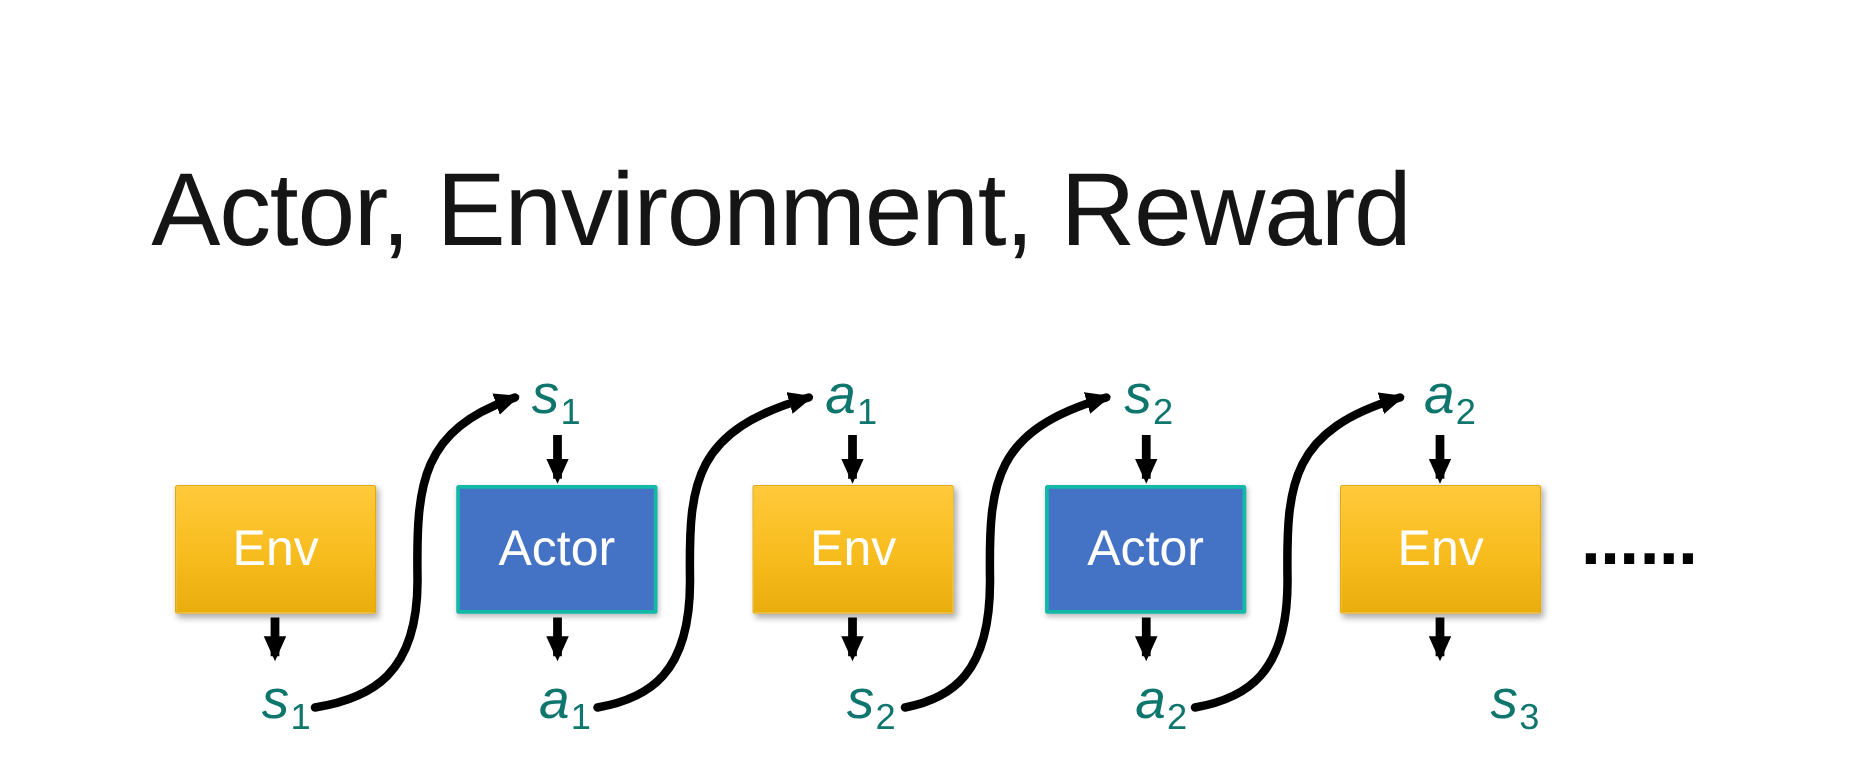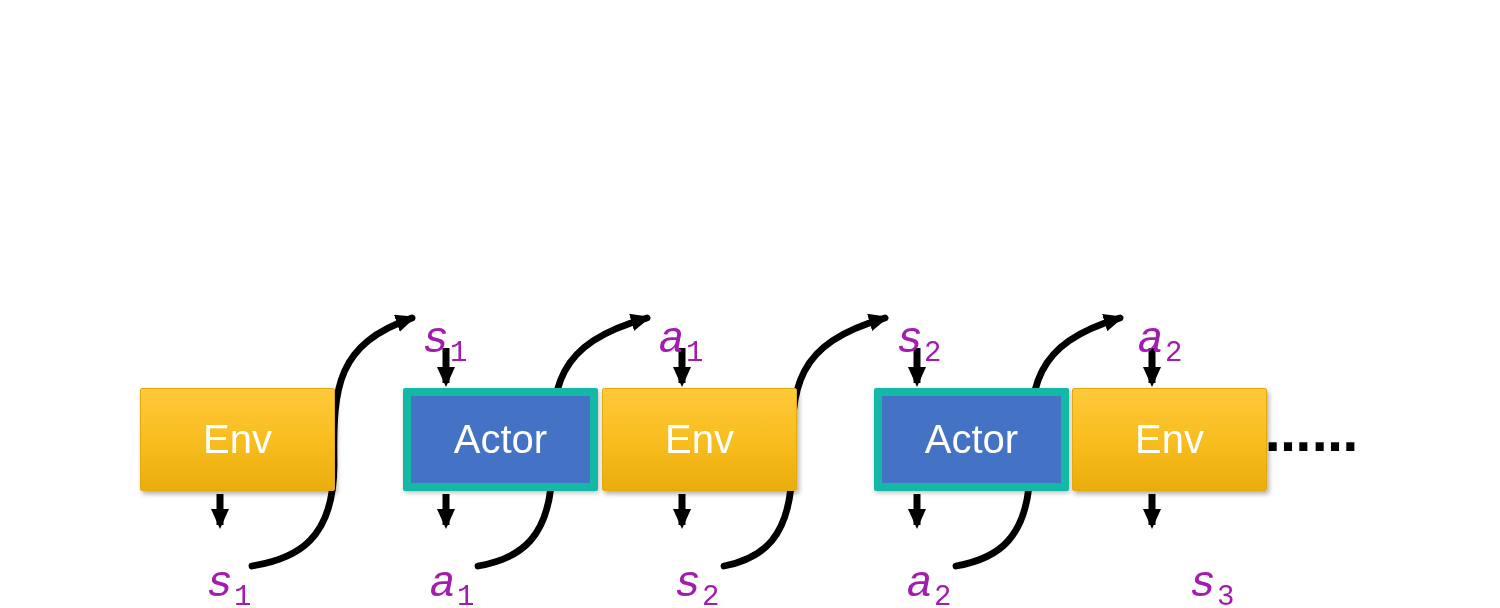--- a/index.html
+++ b/index.html
@@ -10,56 +10,56 @@
   }
   .title {
     position:absolute; left:121px; top:118px; margin:0;
     font-size:83px; font-weight:300; line-height:1.2;
     letter-spacing:-1px; color:#151515; white-space:nowrap;
   }
   .arrows { position:absolute; left:0; top:0; width:1500px; height:608px; }
   .shaft { stroke:#000000; stroke-width:7; fill:none; }
   .curve { stroke:#000000; stroke-width:6.8; fill:none; stroke-linecap:round; }
   .box {
-    position:absolute; top:388px; width:195px; height:103px;
+    position:absolute; top:388px; width:161px; height:103px;
     display:flex; align-items:center; justify-content:center;
     font-size:40px; color:#ffffff; border-radius:2px; box-sizing:border-box;
   }
   .box.env {
     background:linear-gradient(180deg, #FFC93A 0%, #F7BC1D 55%, #E9AE0C 100%);
     border:1px solid #E3A90D;
     box-shadow:2px 3px 5px rgba(0,0,0,0.32);
   }
   .box.actor {
     background:#4472C4;
-    border:8px solid #14b8a6;
+    border:3px solid #14b8a6;
     box-shadow:1px 2px 4px rgba(0,0,0,0.25);
-    margin-left:38px;
   }
   .mlabel {
     position:absolute; transform:translateX(-50%);
-    font-family:Liberation Mono, monospace; font-style:italic;
-    font-size:44px; line-height:1; color:#a21caf; white-space:nowrap;margin-top:24px;
+    font-family:Liberation Sans, sans-serif; font-style:italic;
+    font-size:44px; line-height:1; color:#0f766e; white-space:nowrap;
   }
   .mlabel .msub {
     font-style:normal; font-size:29px; vertical-align:-9px; margin-left:1px;
   }
   .mlabel.toprow { top:294px; }
   .mlabel.bottomrow { top:538px; }
   .dots {
     position:absolute; left:1265px; top:412px;
     font-family:"DejaVu Sans", sans-serif; font-weight:900;
     font-size:46px; line-height:1; color:#000000; letter-spacing:1px;
   }
 </style>
 </head>
 <body>
 
 <div class="slide">
 
+  <h1 class="title">Actor, Environment, Reward</h1>
 
   <svg class="arrows" viewBox="0 0 1500 608">
     <defs>
       <marker id="ah" markerUnits="userSpaceOnUse" markerWidth="24" markerHeight="20" refX="16" refY="9" orient="auto">
         <path d="M0,0 L20,9 L0,18 Z" fill="#000000"></path>
       </marker>
     </defs>
 
     <line class="shaft" x1="446" y1="348" x2="446" y2="383" marker-end="url(#ah)"></line>
     <line class="shaft" x1="682" y1="348" x2="682" y2="383" marker-end="url(#ah)"></line>

